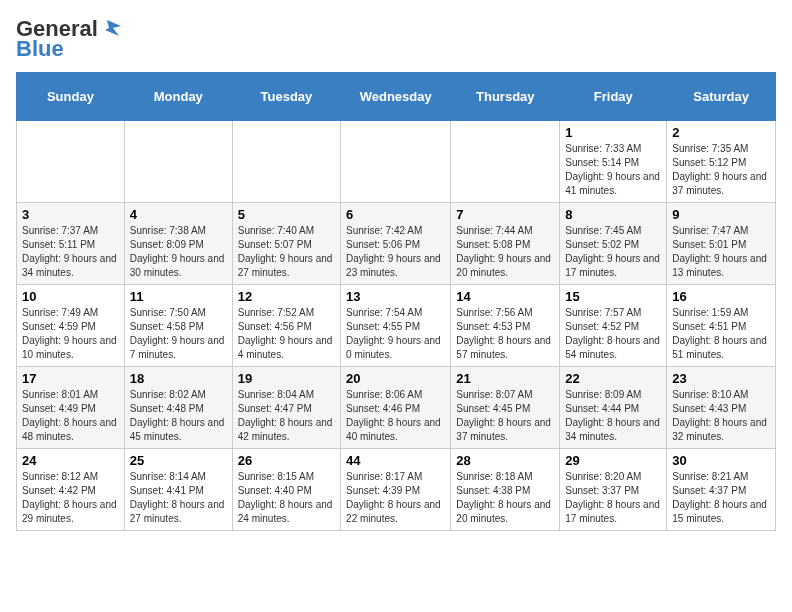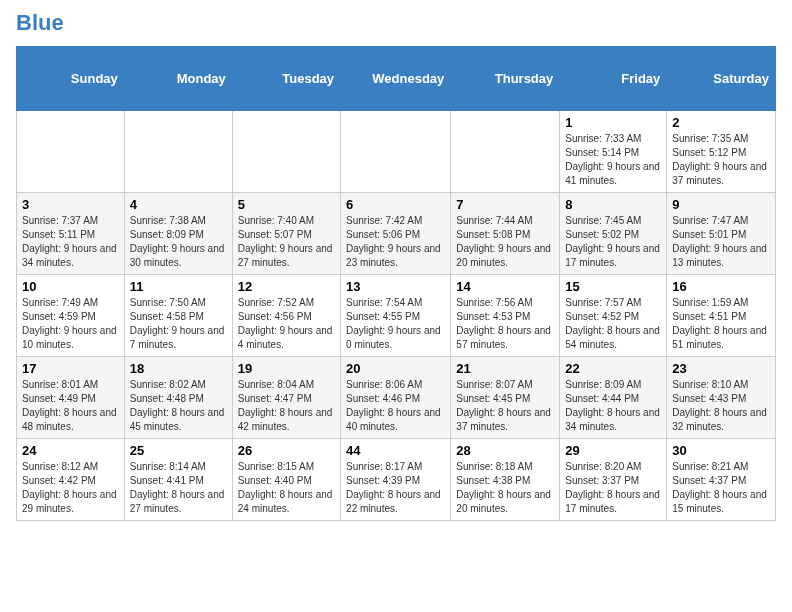--- a/index.html
+++ b/index.html
@@ -34,22 +34,22 @@
       color: #555;
     }
     .calendar-table {
       width: 100%;
       border-collapse: collapse;
       font-size: 11px;
     }
     .calendar-table th {
       background: #3a7fc1;
       color: #fff;
-      text-align: right;
-      padding: 24px 6px;
+      text-align: center;
+      padding: 16px 6px;
       font-size: 13px;
       font-weight: bold;
       border: 1px solid #3a7fc1;
     }
     .calendar-table td {
       border: 1px solid #ccc;
       vertical-align: top;
       padding: 4px 5px;
       height: 80px;
       width: 113px;
@@ -71,20 +71,26 @@
     }
     .empty-cell {
       background: #fff !important;
     }
   </style>
 </head>
 <body>
 
 <div class="header-area">
   <div class="logo">
+    <div style="display:flex;align-items:center;">
+      <span style="font-size:22px;font-weight:bold;color:#333;">General</span>
+      <svg width="22" height="22" viewBox="0 0 22 22" style="margin-left:1px;">
+        <polygon points="8,2 22,8 14,10 20,18 6,12 10,10" fill="#3a7fc1"></polygon>
+      </svg>
+    </div>
     <span style="font-size:22px;font-weight:bold;color:#3a7fc1;margin-top:-6px;">Blue</span>
   </div>
   <div class="title-area">
     <div class="month-title"></div>
     <div class="location-title"></div>
   </div>
 </div>
 
 <table class="calendar-table">
   <thead>

